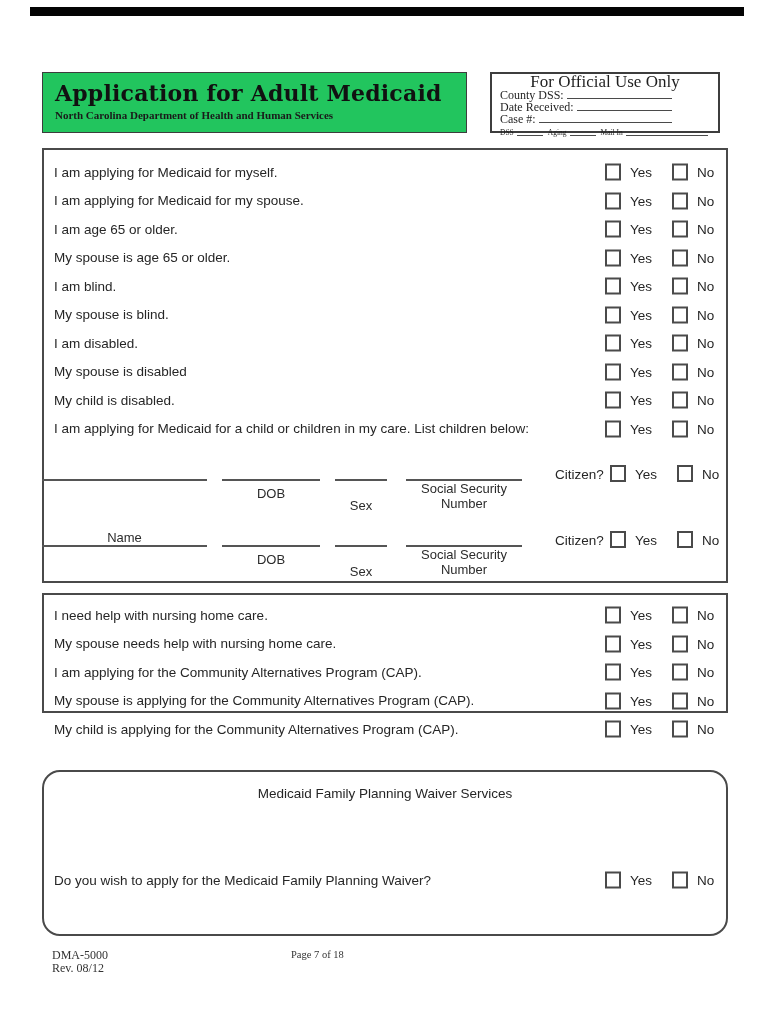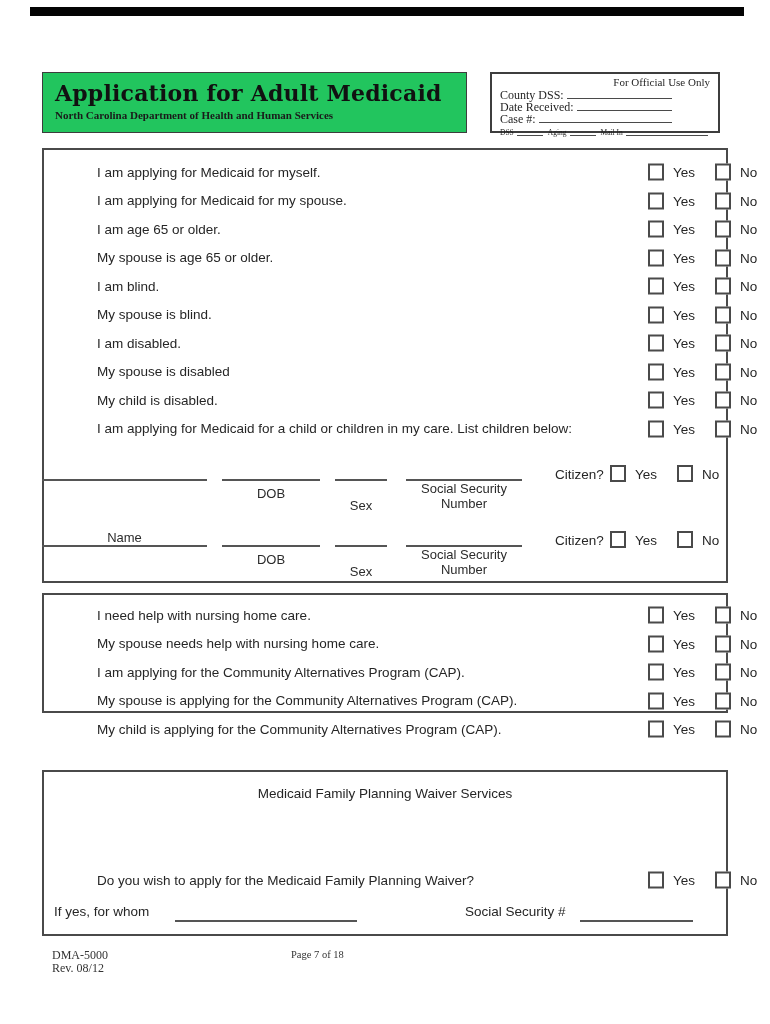--- a/index.html
+++ b/index.html
@@ -17,36 +17,36 @@
   }
   .hdr-title { font-family:"DejaVu Serif", serif; font-weight:bold; font-size:22px; letter-spacing:0.2px; color:#111; white-space:nowrap; }
   .hdr-sub   { font-family:"Liberation Serif", serif; font-weight:bold; font-size:11px; margin-top:3px; color:#1a1a1a; }
 
   
   #official-box {
     position:absolute; left:490px; top:72px; width:230px; height:61px;
     border:2px solid #3d3d3d; padding:1px 8px 0 8px; background:#fff;
     font-family:"Liberation Serif", serif; color:#1f1f1f;
   }
-  .ofu-title { text-align:right; font-size:11px; line-height:14px; }
+  .ofu-title { text-align:center; font-size:17px; line-height:14px; }
   .ofu-row { display:flex; font-size:12px; line-height:12px; margin-right:38px; white-space:nowrap; }
   .ofu-row .fill { flex:1; border-bottom:1px solid #4a4a4a; margin:0 0 2px 3px; }
   .ofu-routing { display:flex; align-items:flex-end; font-size:7.5px; line-height:9px; margin-top:3px; white-space:nowrap; }
   .ofu-routing .rfill { width:26px; border-bottom:1px solid #4a4a4a; margin:0 5px 1px 3px; }
   .ofu-routing .rfill.last { flex:1; margin-right:2px; }
 
   
   .sec { position:absolute; left:42px; width:686px; border:2px solid #4a4a4a; background:#fff; }
   #sec1 { top:148px; height:435px; }
   #sec2 { top:593px; height:120px; }
-  #sec3 { top:770px; height:166px; }
+  #sec3 { top:770px; height:166px;border-radius:18px; }
 
   .q-rows1 { padding-top:8px; }
   .q-rows2 { padding-top:6px; }
-  .q-row { position:relative; height:28.5px; display:flex; align-items:center; padding-left:10px; font-size:13.5px;margin-left:43px; }
+  .q-row { position:relative; height:28.5px; display:flex; align-items:center; padding-left:10px; font-size:13.5px; }
   .q-text { white-space:nowrap; }
 
   .cb {
     position:absolute; top:50%; transform:translateY(-50%);
     width:16px; height:17px; border:2px solid #4a4a4a; background:#fff; display:inline-block;
   }
   .yn-lbl { position:absolute; top:50%; transform:translateY(-50%); font-size:13.5px; }
   .cb.yes { left:561px; } .yn-lbl.yes { left:586px; }
   .cb.no  { left:628px; } .yn-lbl.no  { left:653px; }
 
@@ -268,26 +268,20 @@
 
   <div class="sec" id="sec3">
     <div class="mfp-title">Medicaid Family Planning Waiver Services</div>
     <div class="mfp-q q-row">
       <span class="q-text">Do you wish to apply for the Medicaid Family Planning Waiver?</span>
       <span class="cb yes"></span>
       <span class="yn-lbl yes">Yes</span>
       <span class="cb no"></span>
       <span class="yn-lbl no">No</span>
     </div>
-    <div class="mfp-bottom">
-      <span class="ify">If yes, for whom</span>
-      <span class="blank b-whom"></span>
-      <span class="ssn3-lbl">Social Security #</span>
-      <span class="blank b-ssn3"></span>
-    </div>
   </div>
 
   <div class="footer-left">
     <div>DMA-5000</div>
     <div>Rev. 08/12</div>
   </div>
   <div class="footer-page">Page 7 of 18</div>
 </div>
 
 </body></html>

